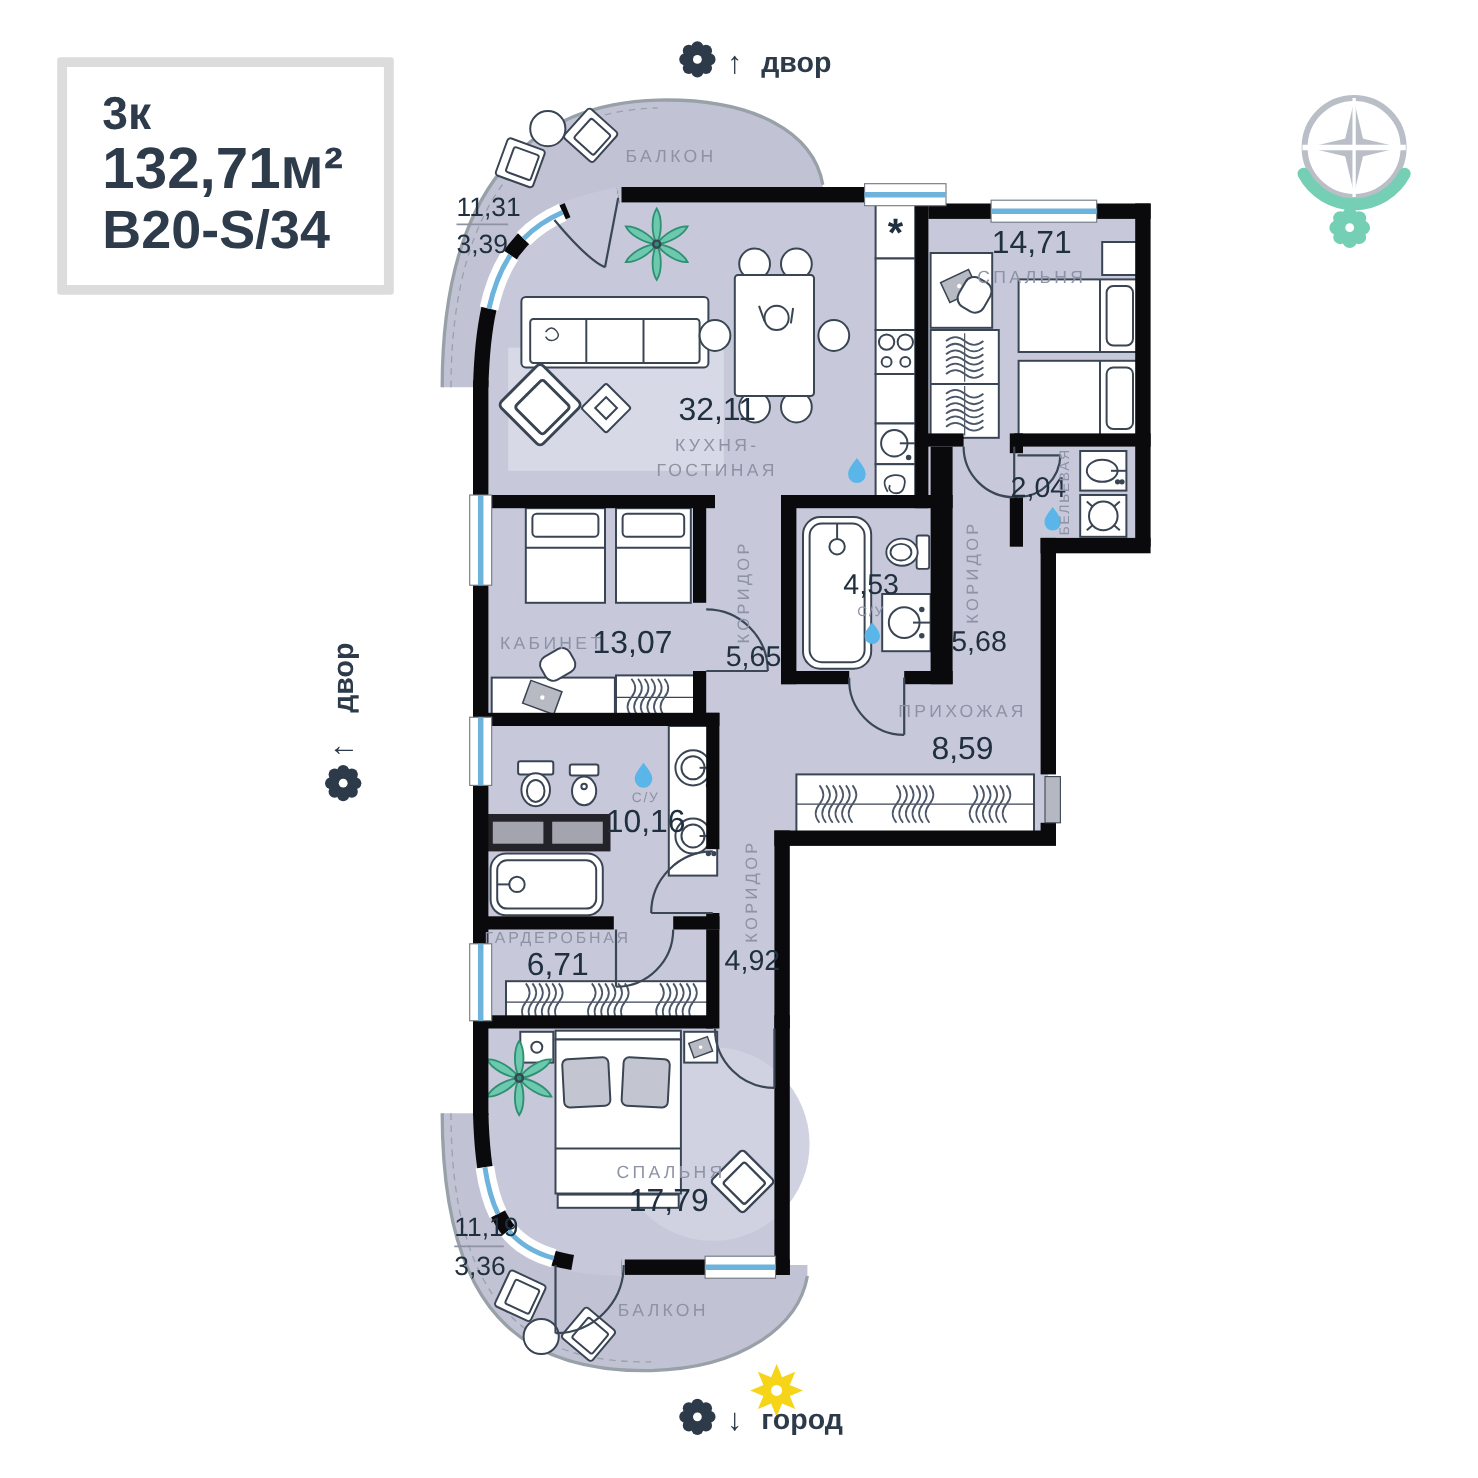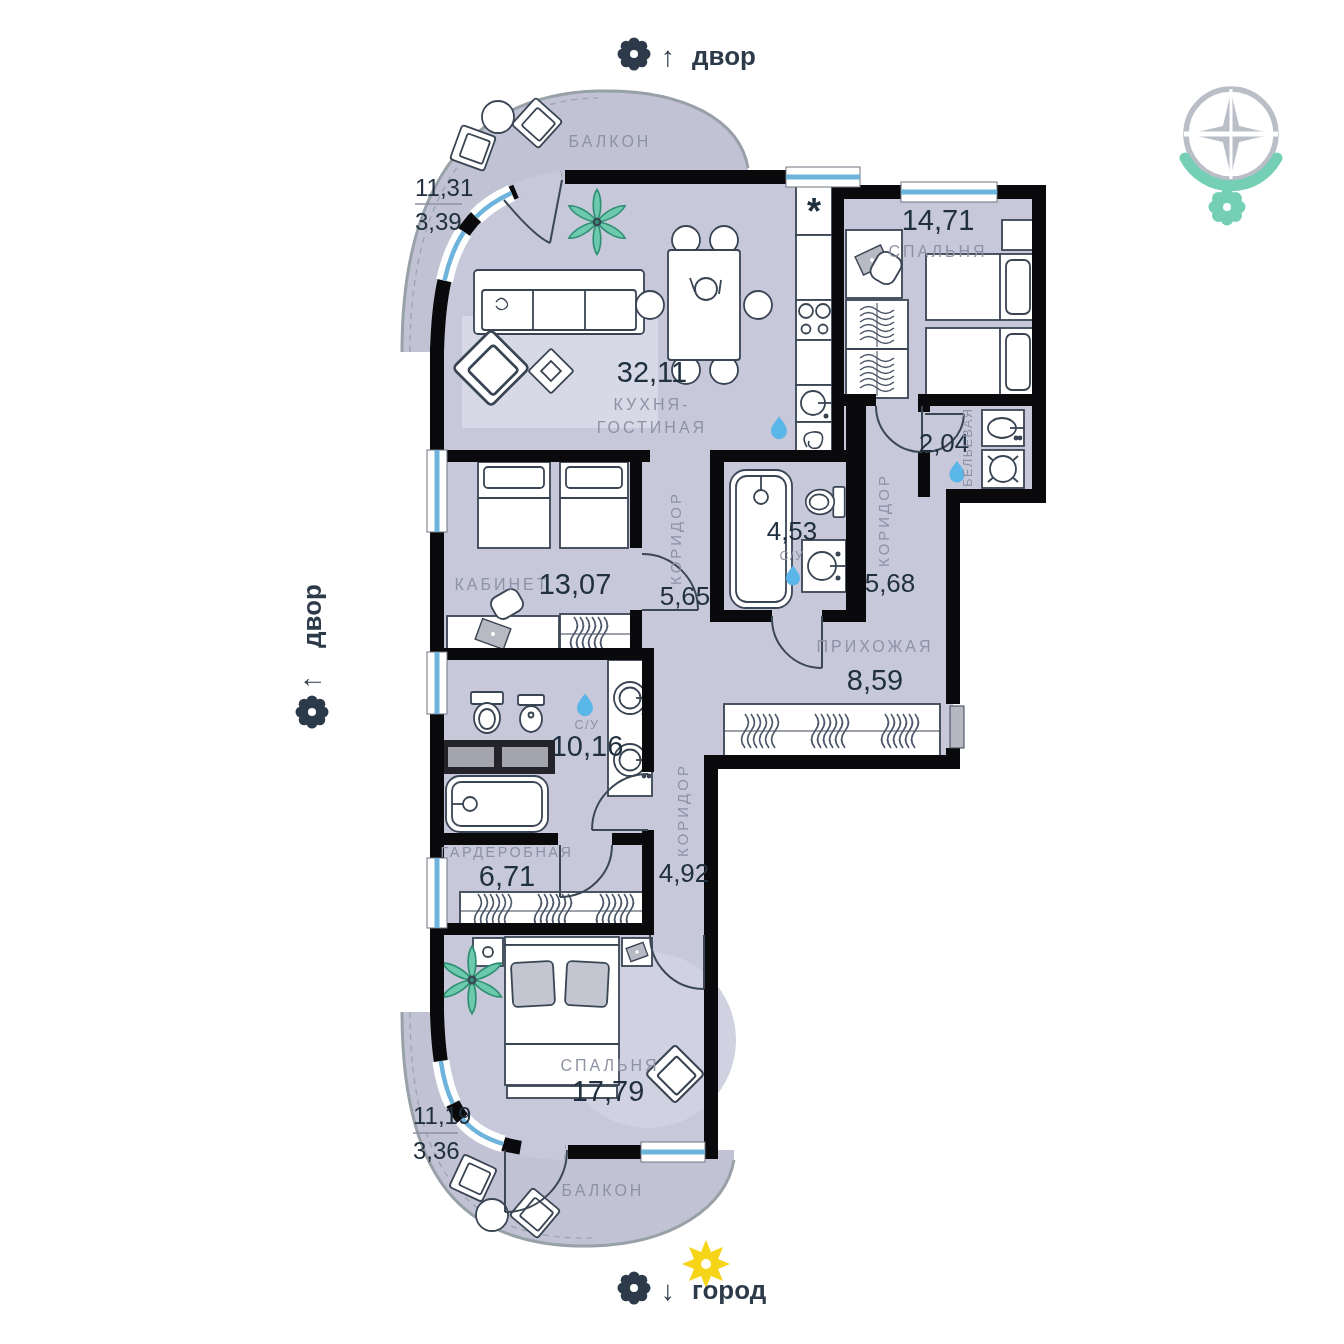--- a/index.html
+++ b/index.html
@@ -20,20 +20,25 @@
   .room-sm{fill:#8d92a5;font-size:12.5px;letter-spacing:1.6px;font-weight:500;}
   .marker-txt{fill:#2d3a49;font-size:26px;font-weight:700;}
   .marker-arrow{fill:#2d3a49;font-size:28px;font-weight:700;}
   .fridge-star{fill:#20303e;font-size:36px;font-weight:700;}
 </style>
 </head>
 <body>
 
 <div class="canvas">
 
+  <div class="info-box">
+    <div class="ib-type">3к</div>
+    <div class="ib-area">132,71м²</div>
+    <div class="ib-code">В20-S/34</div>
+  </div>
 
   <svg class="plan-svg" width="1344" height="1344" viewBox="0 0 1344 1344">
     <defs>
       <g id="hang6" fill="none" stroke="#4b5668" stroke-width="1.6">
         <path d="M0,-17 q7,8.5 0,17 q-7,8.5 0,17 M6,-17 q7,8.5 0,17 q-7,8.5 0,17 M12,-17 q7,8.5 0,17 q-7,8.5 0,17 M18,-17 q7,8.5 0,17 q-7,8.5 0,17 M24,-17 q7,8.5 0,17 q-7,8.5 0,17 M30,-17 q7,8.5 0,17 q-7,8.5 0,17"></path>
       </g>
       <g id="plant">
         <g fill="#6cc9ad" stroke="#2f8f72" stroke-width="1.3">
           <path d="M0,0 C4,-8 4,-20 0,-26 C-4,-20 -4,-8 0,0"></path>
           <path d="M0,0 C4,-8 4,-20 0,-26 C-4,-20 -4,-8 0,0" transform="rotate(60)"></path>

